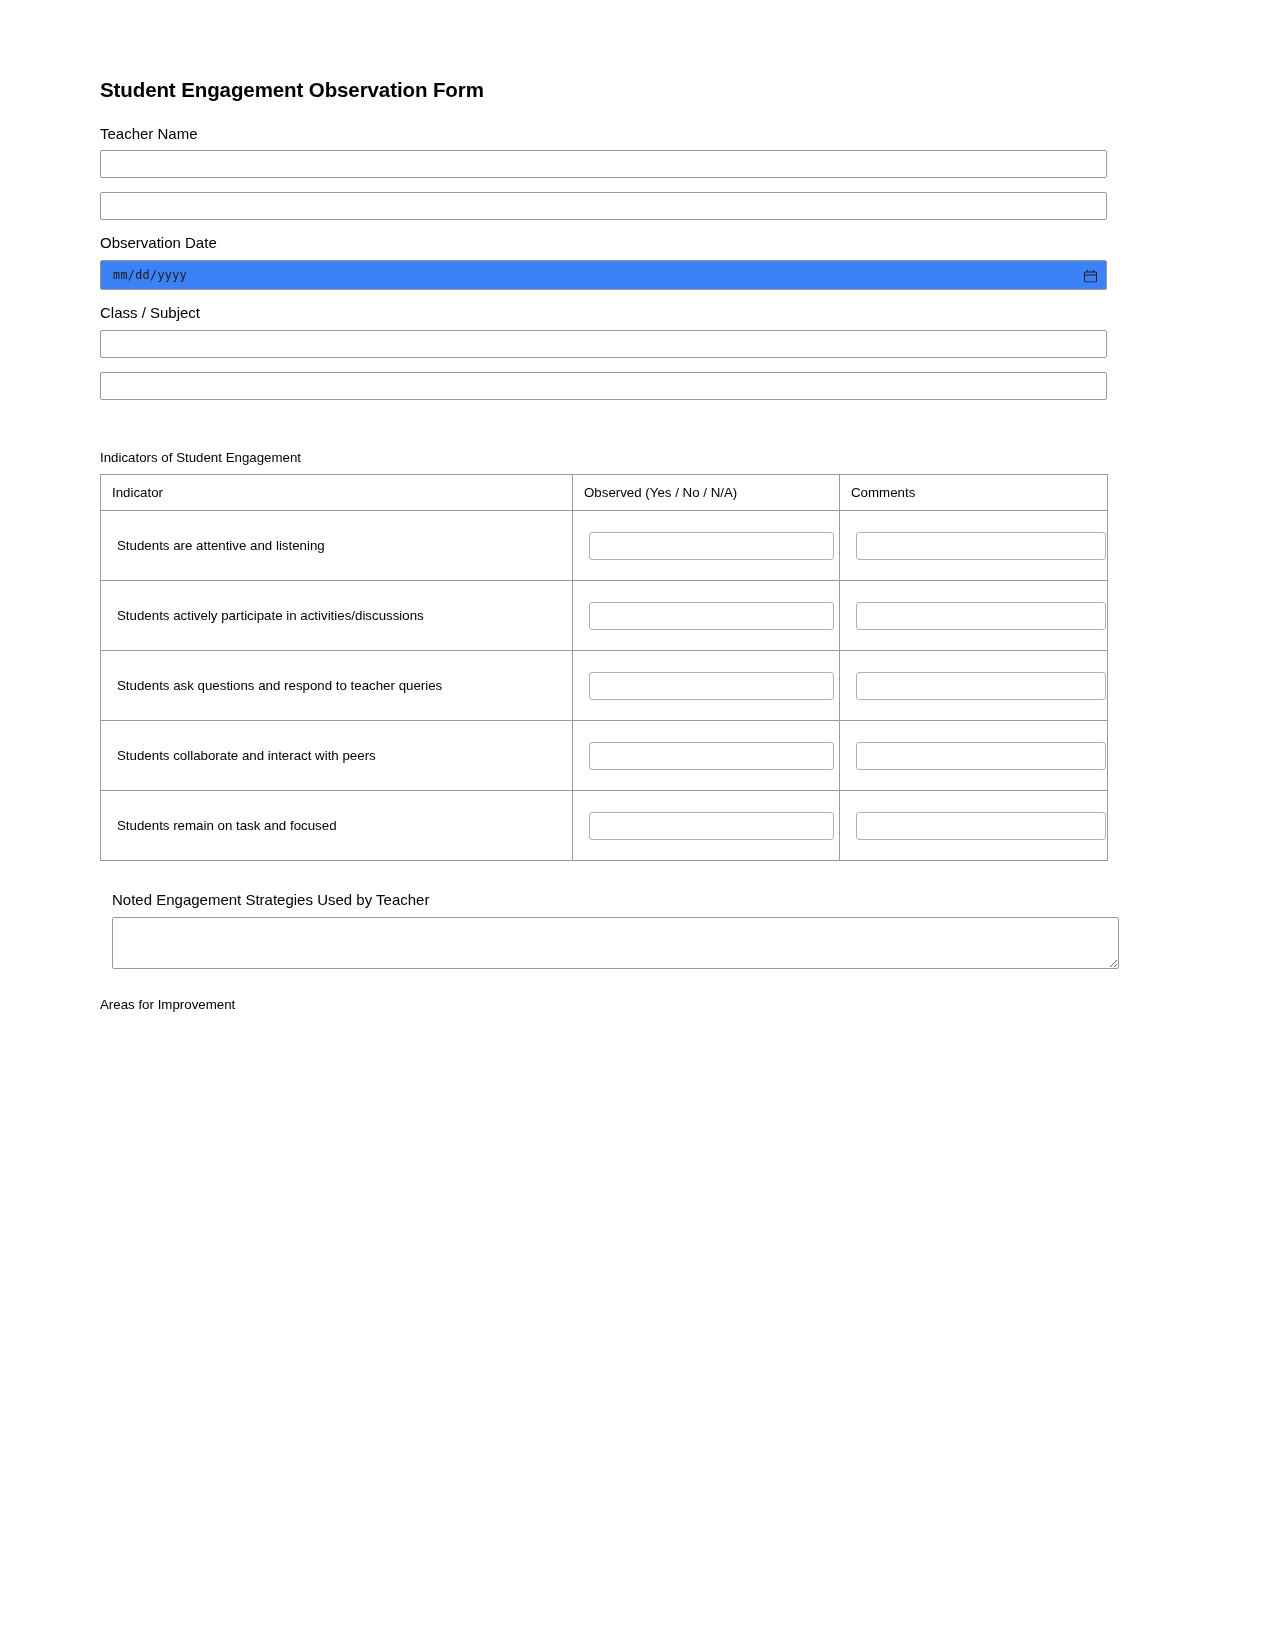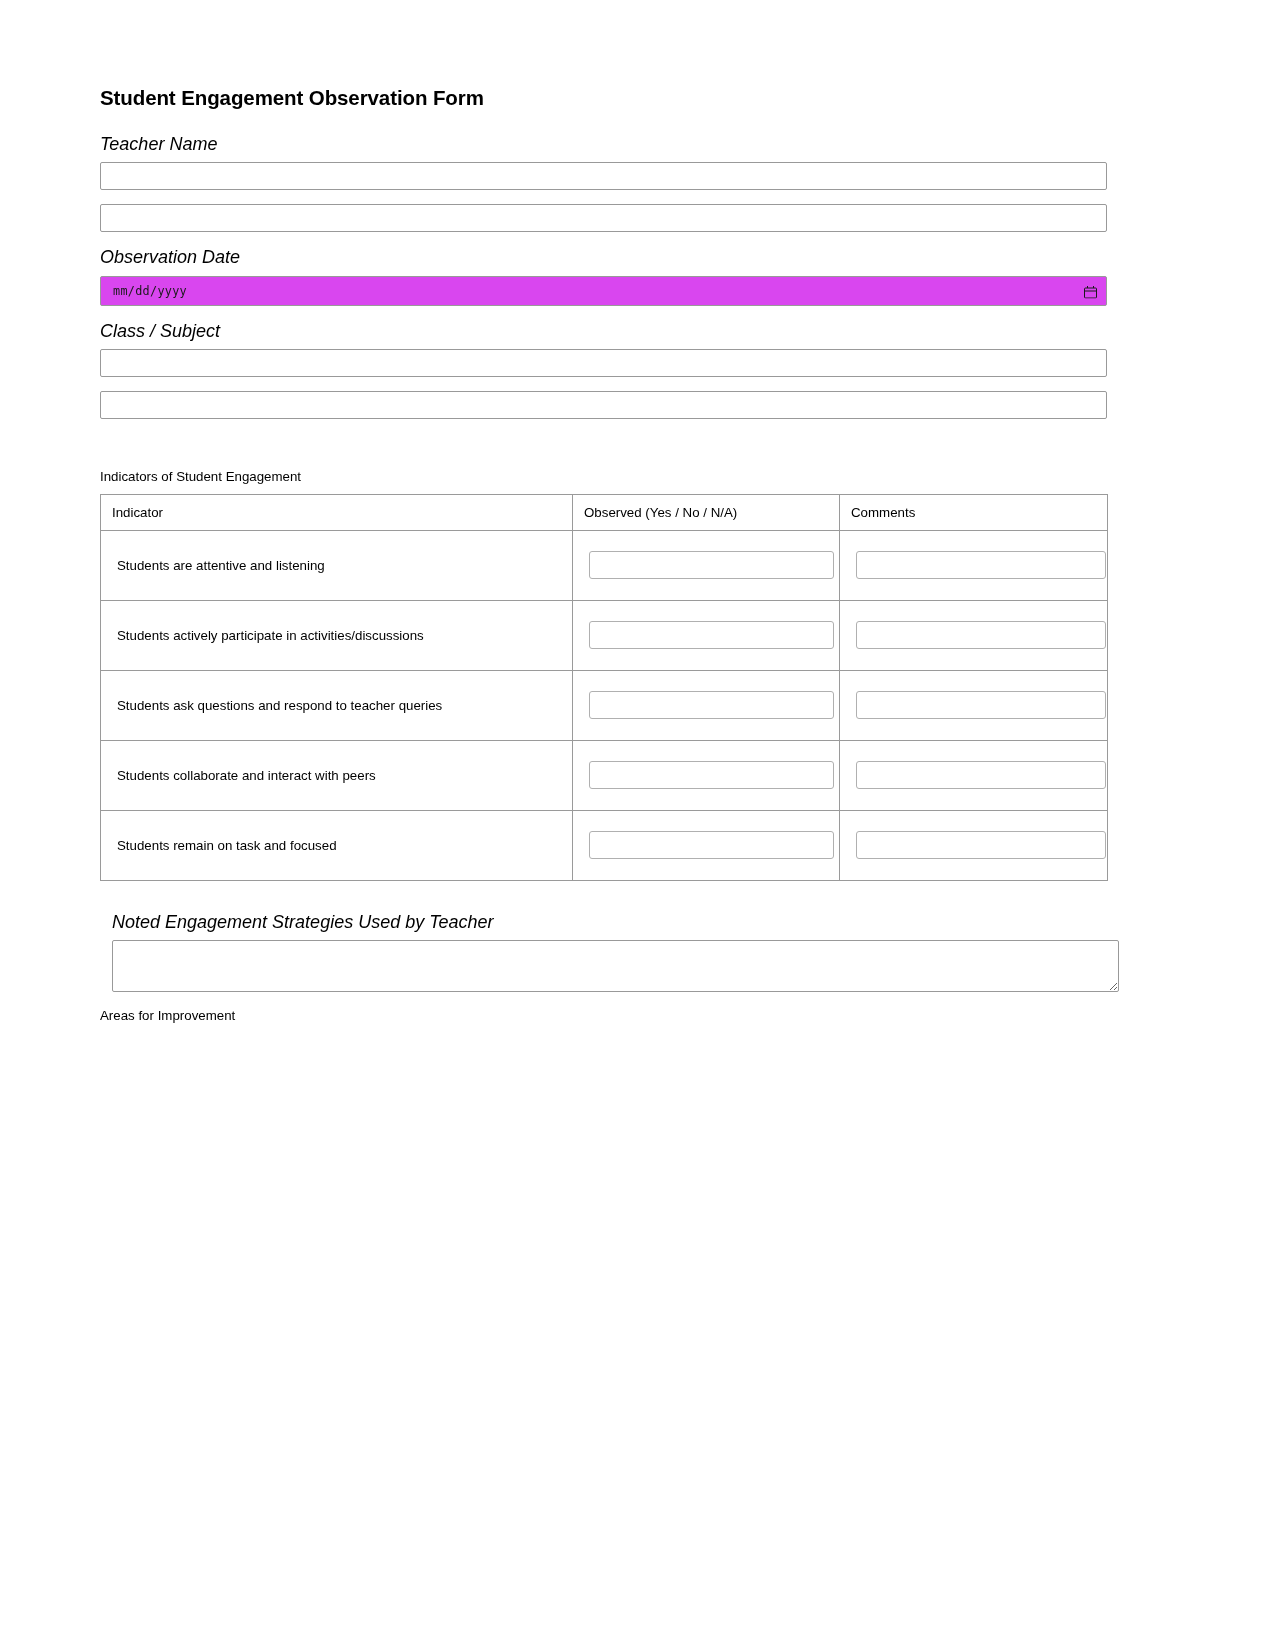--- a/index.html
+++ b/index.html
@@ -9,36 +9,35 @@
     height: 1640px;
     background: #ffffff;
     font-family: "Liberation Sans", sans-serif;
     color: #000000;
     overflow: hidden;
     position: relative;
   }
   .page {
     position: absolute;
     left: 100px;
-    top: 86px;
+    top: 78px;
     width: 1010px;
   }
   .form-title {
     font-size: 20.5px;
     font-weight: bold;
     line-height: 1.2;
     margin: 0 0 22px 0;
     letter-spacing: -0.1px;
   }
   .field-label {
-    font-size: 18px;
+    font-size: 15px;
     line-height: 1.25;
     margin: 0 0 7px 0;
     color: #000;
-    font-style: italic;
   }
   .field-block { margin-bottom: 14px; }
   .text-input {
     display: block;
     width: 1007px;
     height: 28px;
     border: 1px solid #999999;
     border-radius: 2px;
     background: #ffffff;
     font-family: "Liberation Sans", sans-serif;
@@ -46,21 +45,21 @@
     padding: 2px 6px;
     color: #000;
     outline: none;
   }
   .date-input-wrap {
     position: relative;
     width: 1007px;
     height: 30px;
     border: 1px solid #999999;
     border-radius: 2px;
-    background: #d946ef;
+    background: #3b82f6;
     display: flex;
     align-items: center;
   }
   .date-text {
     font-family: "DejaVu Sans Mono", monospace;
     font-size: 11.8px;
     letter-spacing: 0.3px;
     color: #1a1a1a;
     padding-left: 12px;
     white-space: pre;
@@ -113,21 +112,21 @@
     border-radius: 3px;
     background: #ffffff;
     font-family: "Liberation Sans", sans-serif;
     font-size: 13px;
     padding: 2px 6px;
     outline: none;
   }
   .cell-input.comments { width: 250px; }
   td.tight { padding: 10px 11px; }
   .spacer-md { height: 30px; }
-  .textarea-block { margin-bottom: 16px; padding-left: 12px; }
+  .textarea-block { margin-bottom: 28px; padding-left: 12px; }
   .text-area {
     display: block;
     width: 1007px;
     height: 52px;
     border: 1px solid #999999;
     border-radius: 2px;
     background: #ffffff;
     font-family: "Liberation Sans", sans-serif;
     font-size: 13px;
     padding: 4px 6px;

